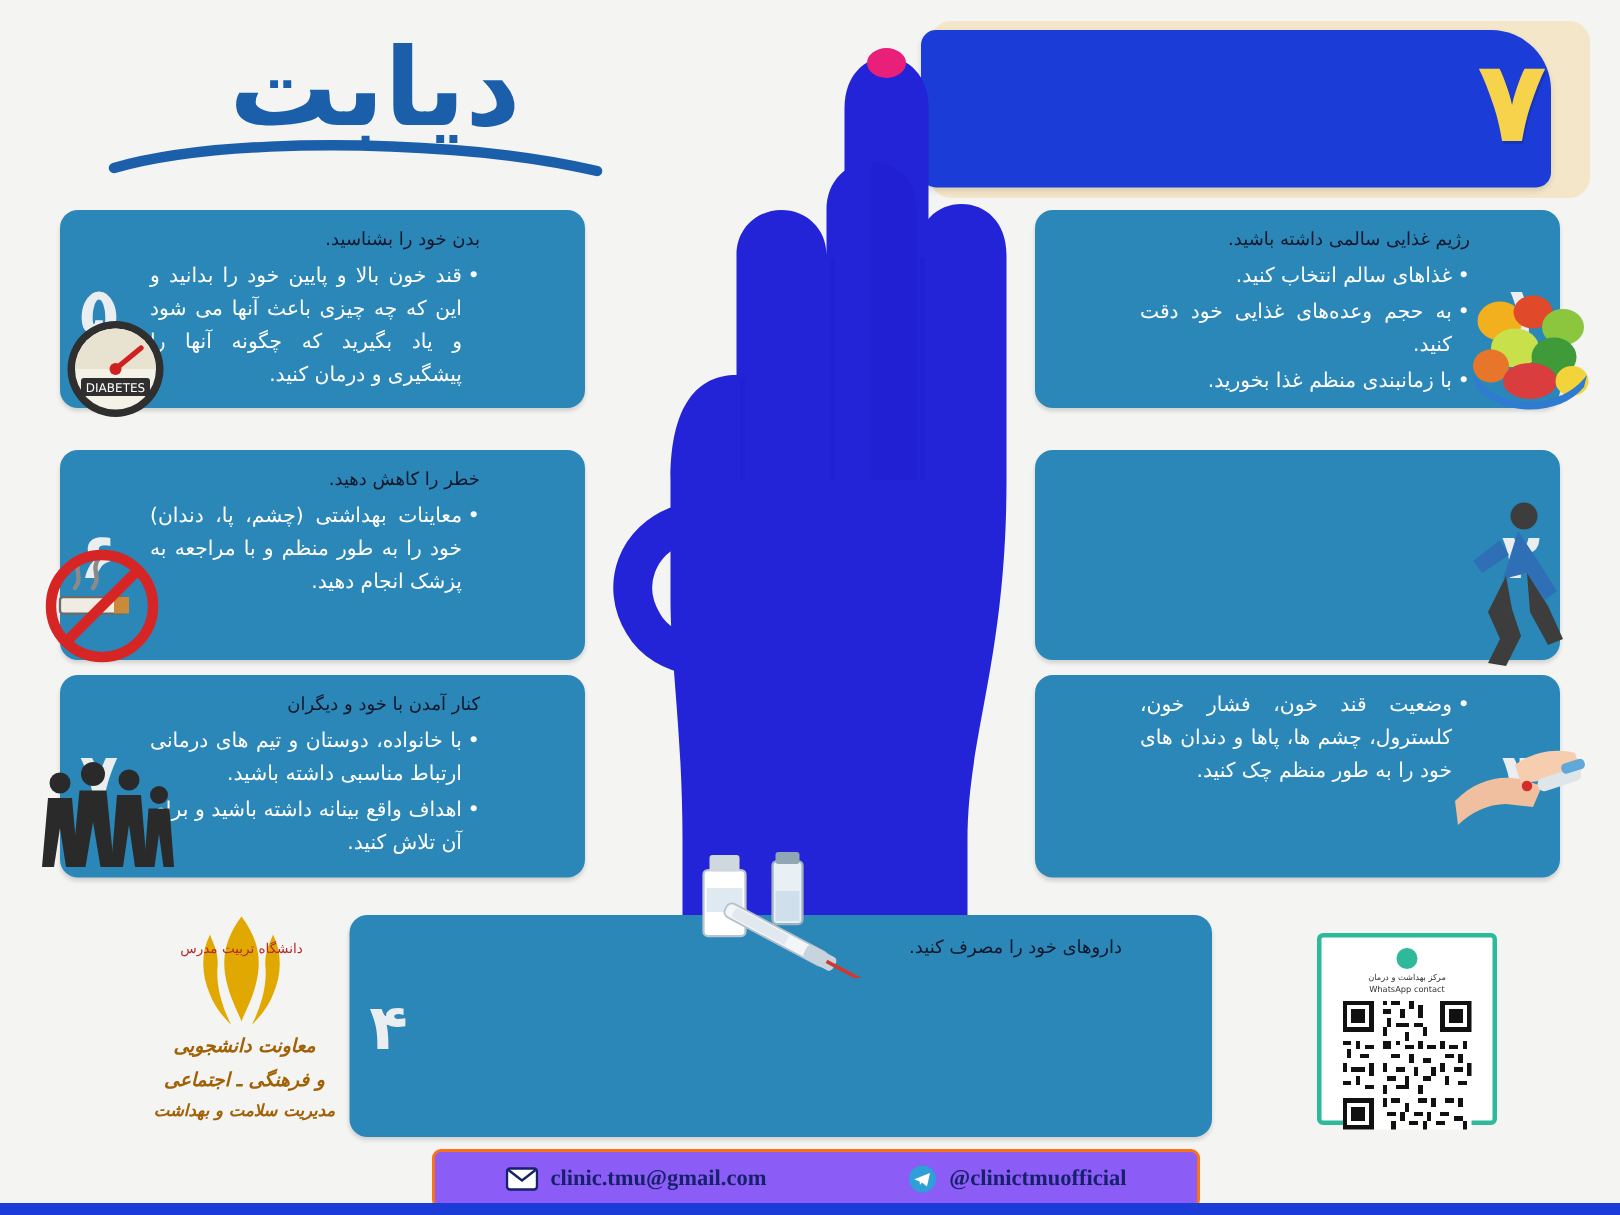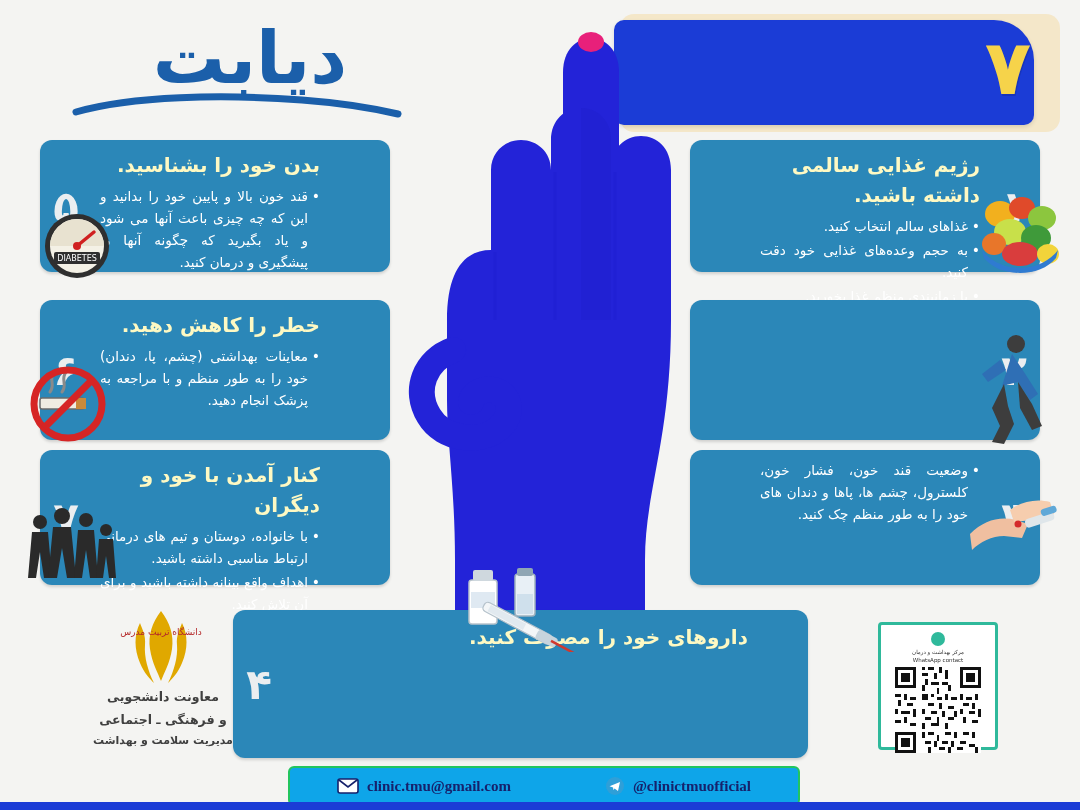--- a/index.html
+++ b/index.html
@@ -93,21 +93,21 @@
     font-size: 42px; font-weight: bold;
     color: #f3f3f3;
     opacity: .96;
   }
   .card.right .num { right: 0; }
   .card.left  .num { left: 0; }
   .card .body { padding: 10px 14px 12px 14px; }
   .card.right .body { margin-right: 46px; margin-left: 56px; }
   .card.left  .body { margin-left: 46px; margin-right: 56px; }
   .card h3 {
-    font-size: 20px; color: #fef9c3; font-weight: bold;
+    font-size: 12px; color: #0f172a; font-weight: normal;
     text-align: right; margin-bottom: 6px; line-height: 1.5;
   }
   .card.left h3 { text-align: right; }
   .card ul { list-style: none; }
   .card li {
     font-size: 13.5px; line-height: 1.62; text-align: justify;
     position: relative; padding-right: 12px; margin-bottom: 2px;
     color: #ffffff;
   }
   .card li::before {
@@ -139,22 +139,22 @@
   #art-nosmoke{ top: 358px; left: 26px; width: 84px; height: 84px; }
   #art-family{ top: 500px; left: 26px; width: 90px; height: 80px; }
   #art-meds { top: 560px; left: 455px; width: 140px; height: 92px; }
 
   
   .univ-logo {
     position: absolute; top: 605px; left: 96px; width: 130px; height: 80px;
   }
   .univ-text {
     position: absolute; top: 685px; left: 78px; width: 170px;
-    text-align: center; direction: rtl; color: #404040;
-    font-size: 12.5px; line-height: 1.85; font-weight: bold;
+    text-align: center; direction: rtl; color: #a16207;
+    font-size: 12.5px; line-height: 1.85; font-weight: bold; font-style: italic;
   }
   .univ-text .small { font-size: 11px; }
 
   .qr-box {
     position: absolute; top: 622px; left: 878px;
     width: 120px; height: 128px;
     background: #ffffff;
     border: 3px solid #2fb99b;
     border-radius: 4px;
     padding: 6px 6px 4px 6px;
@@ -163,22 +163,22 @@
   .qr-head { font-size: 5.5px; color: #333; direction: rtl; line-height: 1.5; }
   .qr-circle {
     width: 14px; height: 14px; border-radius: 50%;
     background: #2fb99b; margin: 1px auto 2px auto;
   }
   .qr-img { width: 86px; height: 86px; margin: 2px auto 0 auto; }
 
   .contact-bar {
     position: absolute; top: 766px; left: 288px;
     width: 512px; height: 40px;
-    background: #0ea5e9;
-    border: 2px solid #22c55e;
+    background: #8b5cf6;
+    border: 2px solid #f97316;
     border-radius: 6px;
     display: flex; align-items: center; justify-content: space-around;
     direction: ltr;
   }
   .contact-item { display: flex; align-items: center; gap: 8px; }
   .contact-item span.txt {
     font-size: 15px; color: #16216b; font-weight: bold;
     font-family: "Liberation Serif", serif;
   }
   .bottom-strip {

